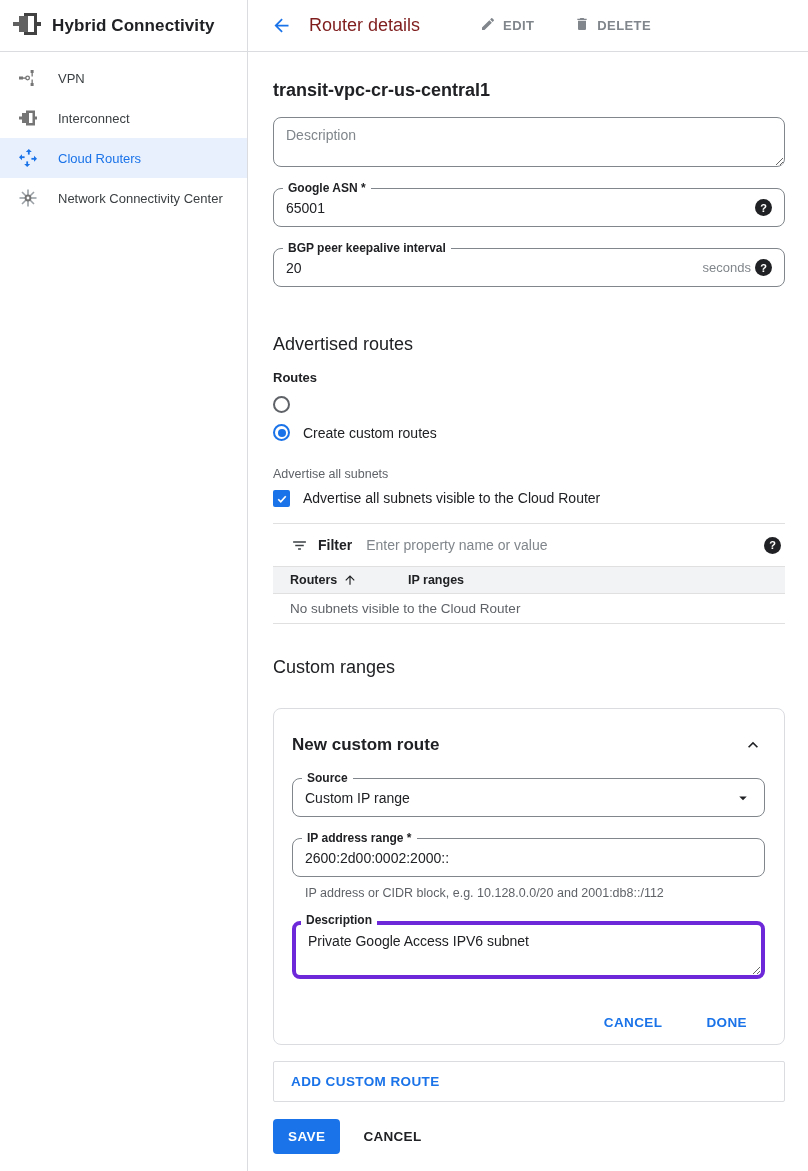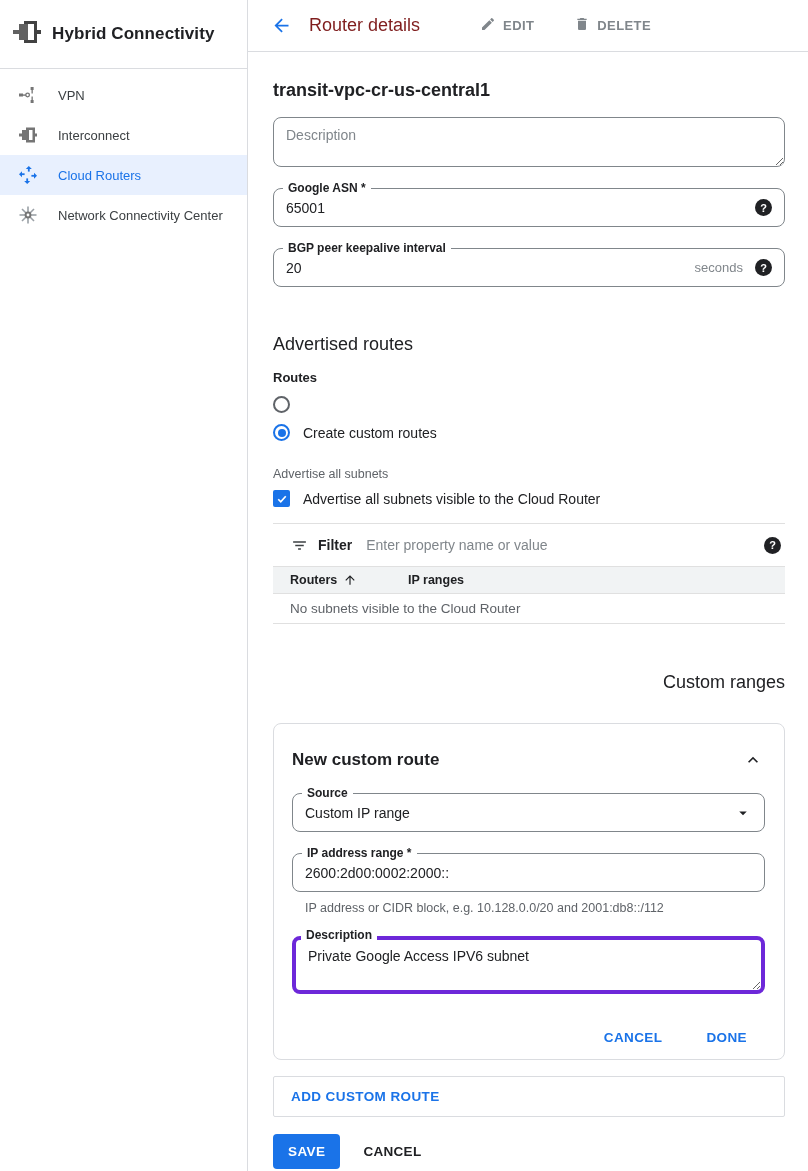--- a/index.html
+++ b/index.html
@@ -1,21 +1,21 @@
 <!DOCTYPE html>
 <html><head>
 <meta charset="utf-8">
 <style>
   * { margin: 0; padding: 0; box-sizing: border-box; }
   html, body { width: 808px; height: 1171px; background: #fff; font-family: "Liberation Sans", sans-serif; color: #202124; }
   .app { position: relative; width: 808px; height: 1171px; overflow: hidden; background: #fff; }
 
   
   .sidebar { position: absolute; left: 0; top: 0; width: 248px; height: 100%; border-right: 1px solid #dadce0; background: #fff; }
-  .sidebar-header { height: 69px; display: flex; align-items: center; padding: 0 12px; border-bottom: 1px solid #dadce0; gap: 10px; }
+  .sidebar-header { height: 52px; display: flex; align-items: center; padding: 0 12px; border-bottom: 1px solid #dadce0; gap: 10px; }
   .sidebar-title { font-size: 17px; font-weight: 600; color: #202124; letter-spacing: 0.1px; }
   .nav { padding-top: 6px; }
   .nav-item { height: 40px; display: flex; align-items: center; gap: 20px; padding-left: 18px; cursor: pointer; font-size: 13px; color: #3c4043; }
   .nav-item .ni { width: 20px; height: 20px; display: flex; align-items: center; justify-content: center; }
   .nav-item.selected { background: #e8f0fe; color: #1a73e8; font-weight: 500; }
 
   
   .main { position: absolute; left: 248px; top: 0; width: 560px; height: 100%; }
   .main-header { height: 52px; display: flex; align-items: center; border-bottom: 1px solid #dadce0; padding-left: 21px; }
   .back-btn { width: 24px; height: 24px; display: flex; align-items: center; justify-content: center; cursor: pointer; margin-right: 16px; }
@@ -25,51 +25,51 @@
   .hdr-btn.delete { margin-left: 40px; }
 
   
   .content { padding: 0 23px 0 25px; }
   .page-title { margin-top: 28px; font-size: 18px; font-weight: 700; color: #202124; }
 
   .field { position: relative; border: 1px solid #80868b; border-radius: 8px; margin-top: 21px; background: #fff; }
   .field-label { position: absolute; top: -8px; left: 9px; background: #fff; padding: 0 5px; font-size: 12px; font-weight: 600; color: #202124; line-height: 14px; white-space: nowrap; }
   .field-row { height: 37px; display: flex; align-items: center; padding: 0 12px; }
   .field input { border: none; outline: none; flex: 1; font-size: 14px; color: #202124; font-family: "Liberation Sans", sans-serif; background: transparent; }
-  .suffix { font-size: 13px; color: #80868b; margin-right: 12px; }
+  .suffix { font-size: 13px; color: #80868b; margin-right: 4px; }
   .help-icon { width: 17px; height: 17px; border-radius: 50%; background: #202124; color: #fff; font-size: 11px; font-weight: 700; display: flex; align-items: center; justify-content: center; flex: none; cursor: pointer; }
 
   textarea.desc-area { display: block; width: 100%; height: 50px; border: 1px solid #80868b; border-radius: 8px; margin-top: 16px; padding: 9px 12px; font-size: 14px; color: #202124; font-family: "Liberation Sans", sans-serif; resize: both; outline: none; }
   textarea.desc-area::placeholder { color: #80868b; }
 
   .section-title { font-size: 18px; font-weight: 500; color: #202124; }
   .adv-title { margin-top: 47px; }
   .routes-label { margin-top: 15px; font-size: 13px; font-weight: 700; color: #202124; }
 
   .radio-row { display: flex; align-items: center; gap: 13px; margin-top: 11px; cursor: pointer; }
   .radio { width: 17px; height: 17px; border-radius: 50%; border: 2px solid #5f6368; flex: none; position: relative; }
   .radio.checked { border-color: #1a73e8; }
   .radio.checked::after { content: ""; position: absolute; left: 2.5px; top: 2.5px; width: 8px; height: 8px; border-radius: 50%; background: #1a73e8; }
   .radio-label { font-size: 14px; color: #202124; }
 
   .muted-label { margin-top: 26px; font-size: 12.5px; color: #5f6368; }
-  .check-row { display: flex; align-items: center; gap: 13px; margin-top: 9px; cursor: pointer; }
+  .check-row { display: flex; gap: 13px; margin-top: 9px; cursor: pointer; }
   .checkbox { width: 17px; height: 17px; border-radius: 2px; background: #1a73e8; display: flex; align-items: center; justify-content: center; flex: none; }
   .check-label { font-size: 14px; color: #202124; }
 
   .filter-bar { margin-top: 16px; border-top: 1px solid #e0e0e0; height: 43px; display: flex; align-items: center; padding: 0 4px 0 18px; }
   .filter-word { font-size: 14px; font-weight: 600; color: #202124; margin: 0 14px 0 10px; }
   .filter-bar input { border: none; outline: none; flex: 1; font-size: 14px; color: #202124; font-family: "Liberation Sans", sans-serif; }
   .filter-bar input::placeholder { color: #80868b; }
 
   .tbl-head { background: #f1f3f4; height: 28px; display: flex; align-items: center; border-top: 1px solid #e0e0e0; border-bottom: 1px solid #e0e0e0; padding-left: 17px; font-size: 12.5px; font-weight: 700; color: #202124; }
   .col-subnet { width: 118px; display: flex; align-items: center; gap: 6px; }
   .tbl-empty { height: 30px; display: flex; align-items: center; padding-left: 17px; font-size: 13.5px; color: #5f6368; border-bottom: 1px solid #e0e0e0; }
 
-  .cr-title { margin-top: 48px; text-align: right; }
+  .cr-title { margin-top: 33px; }
   .cr-sub { margin-top: 12px; font-size: 13px; color: #5f6368; }
 
   .route-card { margin-top: 30px; border: 1px solid #dadce0; border-radius: 8px; padding: 24px 19px 14px 18px; }
   .route-card-head { display: flex; align-items: center; justify-content: space-between; }
   .route-card-title { font-size: 17px; font-weight: 600; color: #202124; }
   .collapse-btn { width: 24px; height: 24px; display: flex; align-items: center; justify-content: center; cursor: pointer; }
   .select-row { cursor: pointer; }
   .hint { margin: 9px 0 0 13px; font-size: 12.5px; color: #5f6368; }
   textarea.card-desc { display: block; width: 100%; height: 58px; border: 4px solid #6d28d9; border-radius: 8px; padding: 8px 12px; font-size: 14px; color: #202124; font-family: "Liberation Sans", sans-serif; resize: both; outline: none; }
   .card-desc-wrap { position: relative; margin-top: 21px; }

